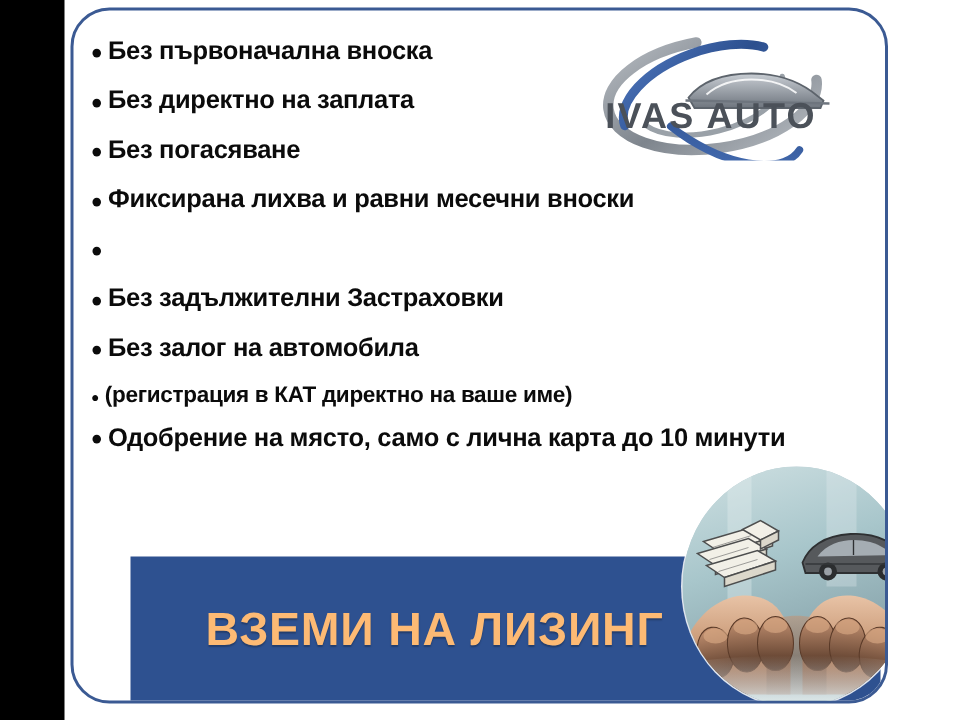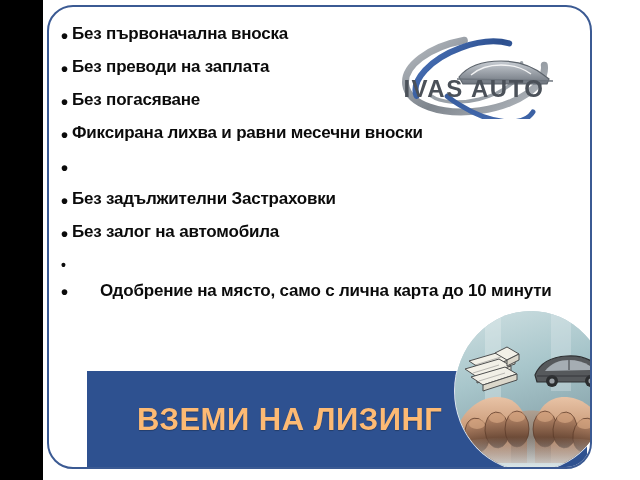--- a/index.html
+++ b/index.html
@@ -70,27 +70,27 @@
 
   .bullet .txt { font-size: 17px; letter-spacing: -0.2px; }
 
   
   .bullet.small { margin-bottom: 11px; }
   .bullet.small .dot { font-size: 14px; transform: translateY(2px); }
   .bullet.small .txt { font-size: 15px; }
 
   
   .bullet.wrap { white-space: normal; }
-  .bullet.wrap .txt { display: block; line-height: 1.2; margin-left: 28px; }
+  .bullet.wrap .txt { display: block; line-height: 1.2; }
 
   
   .logo {
     position: absolute;
     left: 330px;
-    top: 24px;
+    top: 12px;
     width: 190px;
     height: 88px;
     z-index: 2;
   }
   .logo svg { display: block; width: 100%; height: 100%; }
 
   
   .cta-banner {
     position: absolute;
     left: 38px;
@@ -176,21 +176,21 @@
 
     <div class="bullets">
 
       <div class="bullet">
         <span class="dot">•</span>
         <span class="txt">Без първоначална вноска</span>
       </div>
 
       <div class="bullet">
         <span class="dot">•</span>
-        <span class="txt">Без преводи на заплата</span>
+        <span class="txt">Без директно на заплата</span>
       </div>
 
       <div class="bullet">
         <span class="dot">•</span>
         <span class="txt">Без погасяване</span>
       </div>
 
       <div class="bullet">
         <span class="dot">•</span>
         <span class="txt">Фиксирана лихва и равни месечни вноски</span>
@@ -205,20 +205,21 @@
         <span class="txt">Без задължителни Застраховки</span>
       </div>
 
       <div class="bullet">
         <span class="dot">•</span>
         <span class="txt">Без залог на автомобила</span>
       </div>
 
       <div class="bullet small">
         <span class="dot">•</span>
+        <span class="txt">(регистрация в КАТ директно на ваше име)</span>
       </div>
 
       <div class="bullet wrap">
         <span class="dot">•</span>
         <span class="txt">Одобрение на място, само с лична карта до 10 минути</span>
       </div>
 
     </div>
 
     <div class="cta-banner">

